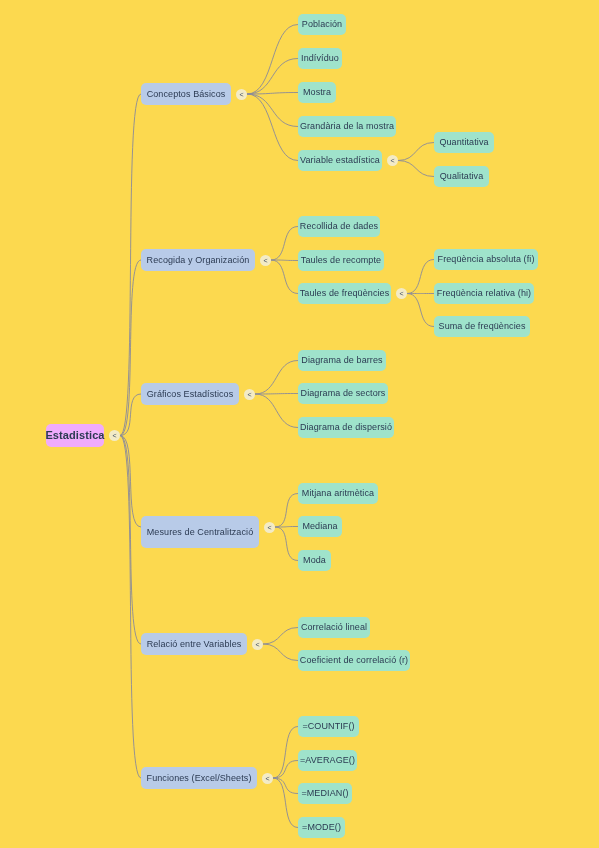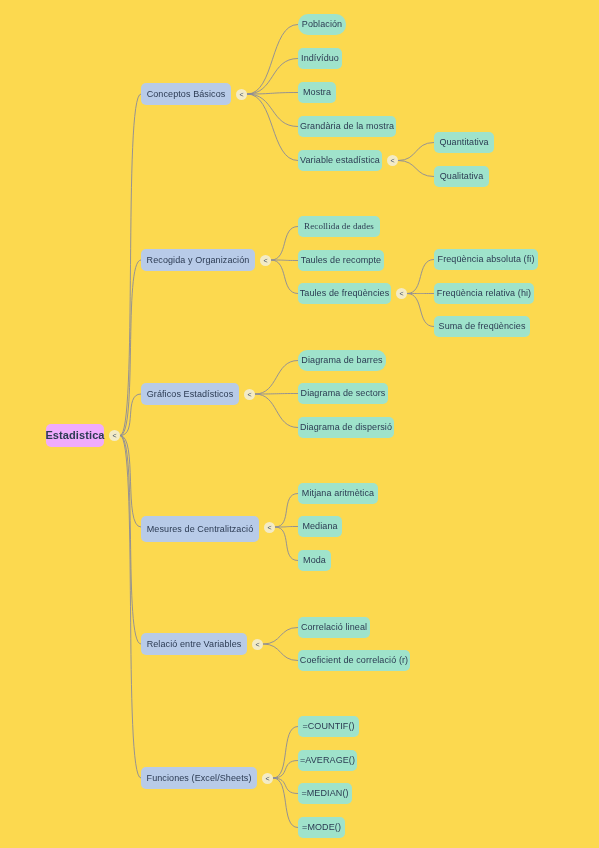--- a/index.html
+++ b/index.html
@@ -111,21 +111,21 @@
     </svg>
   <div id="nodes">
       <div class="node root" style="left: 46px; top: 424px; width: 58px; height: 23px;">
         <span>Estadistica</span>
       </div>
       <div class="toggle" style="left: 109px; top: 430px;">&lt;</div>
       <div class="node branch" style="left: 141px; top: 83px; width: 90px; height: 22px; text-align: right;">
         <span>Conceptos Básicos</span>
       </div>
       <div class="toggle" style="left: 236px; top: 88.5px;">&lt;</div>
-      <div class="node leaf" style="left: 298px; top: 14px; width: 48px; height: 21px; border-radius: 10px;">
+      <div class="node leaf" style="left: 298px; top: 14px; width: 48px; height: 21px;">
         <span>Población</span>
       </div>
       <div class="node leaf" style="left: 298px; top: 48px; width: 44px; height: 21px;">
         <span>Indívíduo</span>
       </div>
       <div class="node leaf" style="left: 298px; top: 82px; width: 38px; height: 21px;">
         <span>Mostra</span>
       </div>
       <div class="node leaf" style="left: 298px; top: 116px; width: 98px; height: 21px;">
         <span>Grandària de la mostra</span>
@@ -137,21 +137,21 @@
       <div class="node leaf" style="left: 434px; top: 132px; width: 60px; height: 21px;">
         <span>Quantitativa</span>
       </div>
       <div class="node leaf" style="left: 434px; top: 166px; width: 55px; height: 21px;">
         <span>Qualitativa</span>
       </div>
       <div class="node branch" style="left: 141px; top: 249px; width: 114px; height: 22px;">
         <span>Recogida y Organización</span>
       </div>
       <div class="toggle" style="left: 260px; top: 254.5px;">&lt;</div>
-      <div class="node leaf" style="left: 298px; top: 216px; width: 82px; height: 21px; font-family: Liberation Serif, serif;">
+      <div class="node leaf" style="left: 298px; top: 216px; width: 82px; height: 21px;">
         <span>Recollida de dades</span>
       </div>
       <div class="node leaf" style="left: 298px; top: 250px; width: 86px; height: 21px;">
         <span>Taules de recompte</span>
       </div>
       <div class="node leaf" style="left: 298px; top: 283px; width: 93px; height: 21px;">
         <span>Taules de freqüències</span>
       </div>
       <div class="toggle" style="left: 396px; top: 288px;">&lt;</div>
       <div class="node leaf" style="left: 434px; top: 249px; width: 104px; height: 21px;">
@@ -160,30 +160,30 @@
       <div class="node leaf" style="left: 434px; top: 283px; width: 100px; height: 21px;">
         <span>Freqüència relativa (hi)</span>
       </div>
       <div class="node leaf" style="left: 434px; top: 316px; width: 96px; height: 21px; text-align: center;">
         <span>Suma de freqüències</span>
       </div>
       <div class="node branch" style="left: 141px; top: 383px; width: 98px; height: 22px;">
         <span>Gráficos Estadísticos</span>
       </div>
       <div class="toggle" style="left: 244px; top: 388.5px;">&lt;</div>
-      <div class="node leaf" style="left: 298px; top: 350px; width: 88px; height: 21px; border-radius: 9px;">
+      <div class="node leaf" style="left: 298px; top: 350px; width: 88px; height: 21px;">
         <span>Diagrama de barres</span>
       </div>
       <div class="node leaf" style="left: 298px; top: 383px; width: 90px; height: 21px;">
         <span>Diagrama de sectors</span>
       </div>
       <div class="node leaf" style="left: 298px; top: 417px; width: 96px; height: 21px;">
         <span>Diagrama de dispersió</span>
       </div>
-      <div class="node branch" style="left: 141px; top: 516px; width: 118px; height: 26px;">
+      <div class="node branch" style="left: 141px; top: 516px; width: 118px; height: 32px;">
         <span>Mesures de Centralització</span>
       </div>
       <div class="toggle" style="left: 264px; top: 521.5px;">&lt;</div>
       <div class="node leaf" style="left: 298px; top: 483px; width: 80px; height: 21px;">
         <span>Mitjana aritmètica</span>
       </div>
       <div class="node leaf" style="left: 298px; top: 516px; width: 44px; height: 21px;">
         <span>Mediana</span>
       </div>
       <div class="node leaf" style="left: 298px; top: 550px; width: 33px; height: 21px;">

